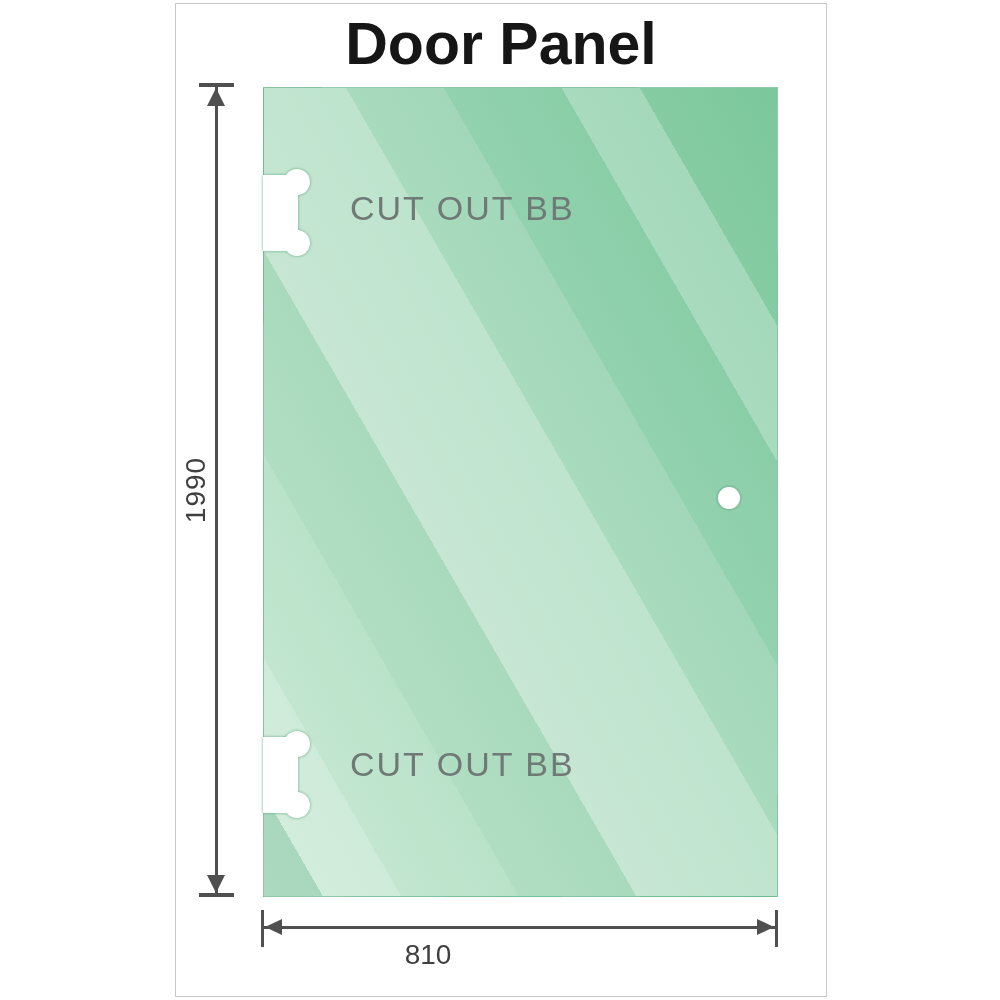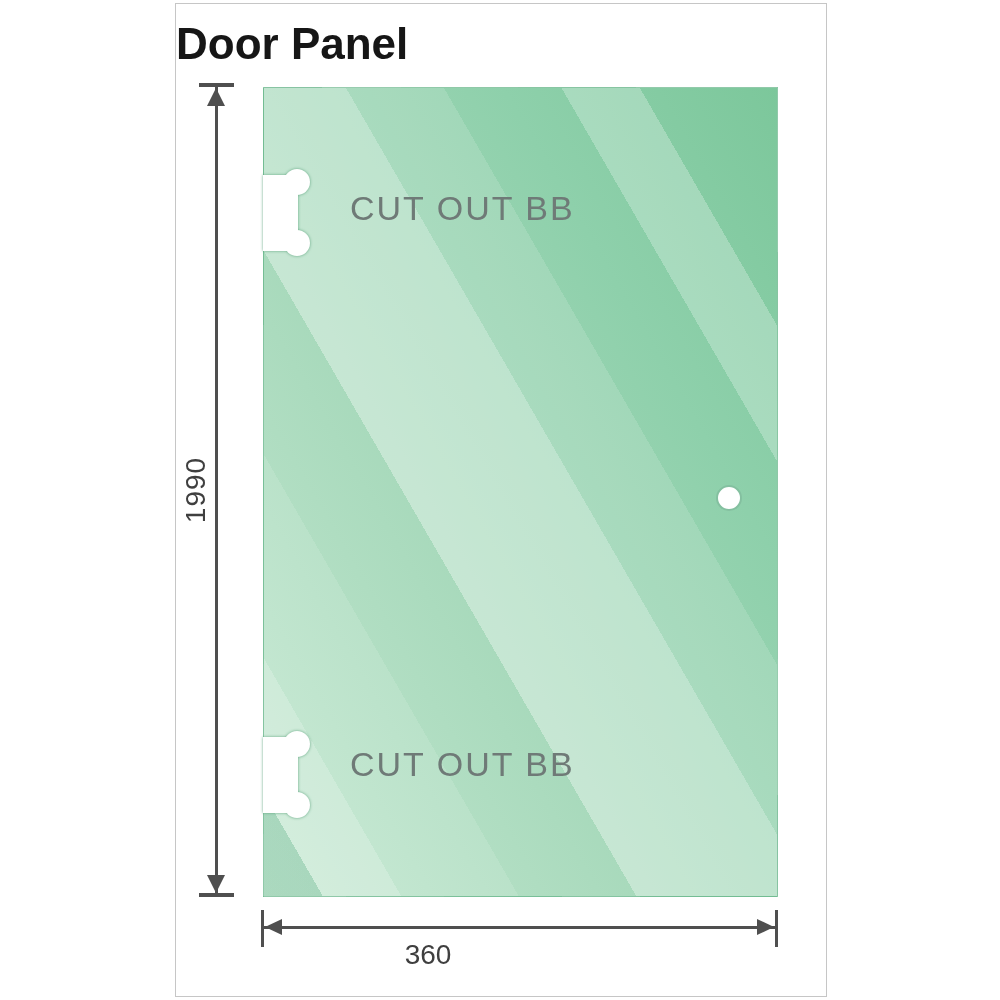--- a/index.html
+++ b/index.html
@@ -17,21 +17,22 @@
   .card {
     position: absolute;
     left: 175px; top: 3px;
     width: 650px; height: 992px;
     background: #ffffff;
     border: 1px solid #c6c6c6;
   }
   .title {
     position: absolute;
     left: 0; right: 0; top: 8px;
-    font-size: 44px;
+    text-align: center;
+    font-size: 59px;
     font-weight: bold;
     letter-spacing: 0px;
     color: #161616;
     line-height: 64px;
     white-space: nowrap;
   }
 
   
   .panel {
     position: absolute;
@@ -197,15 +198,15 @@
   <div class="abs dim vdim-bar-bottom"></div>
   <div class="arrow arrow-up"></div>
   <div class="arrow arrow-down"></div>
   <div class="vdim-label">1990</div>
 
   <div class="abs dim hdim-tick-left"></div>
   <div class="abs dim hdim-line"></div>
   <div class="abs dim hdim-tick-right"></div>
   <div class="arrow arrow-left"></div>
   <div class="arrow arrow-right"></div>
-  <div class="hdim-label">360</div>
+  <div class="hdim-label">810</div>
 
 </div>
 
 </body></html>

